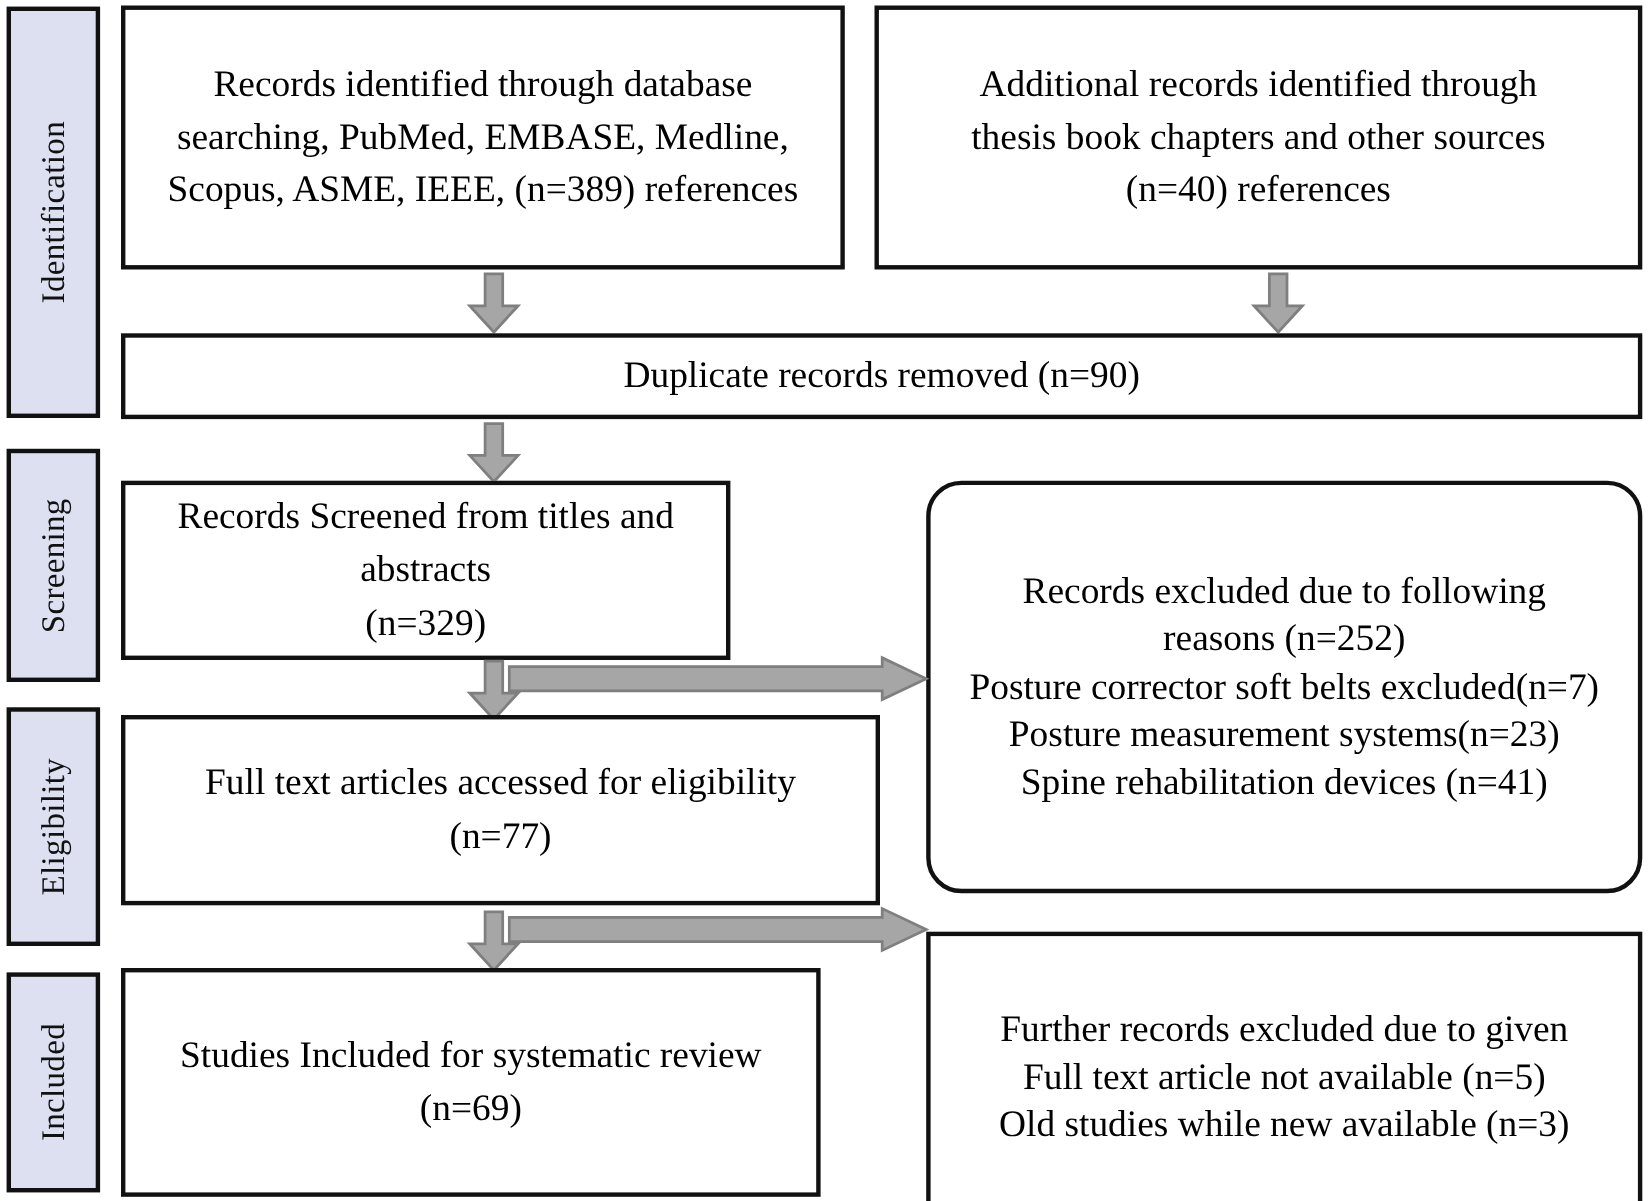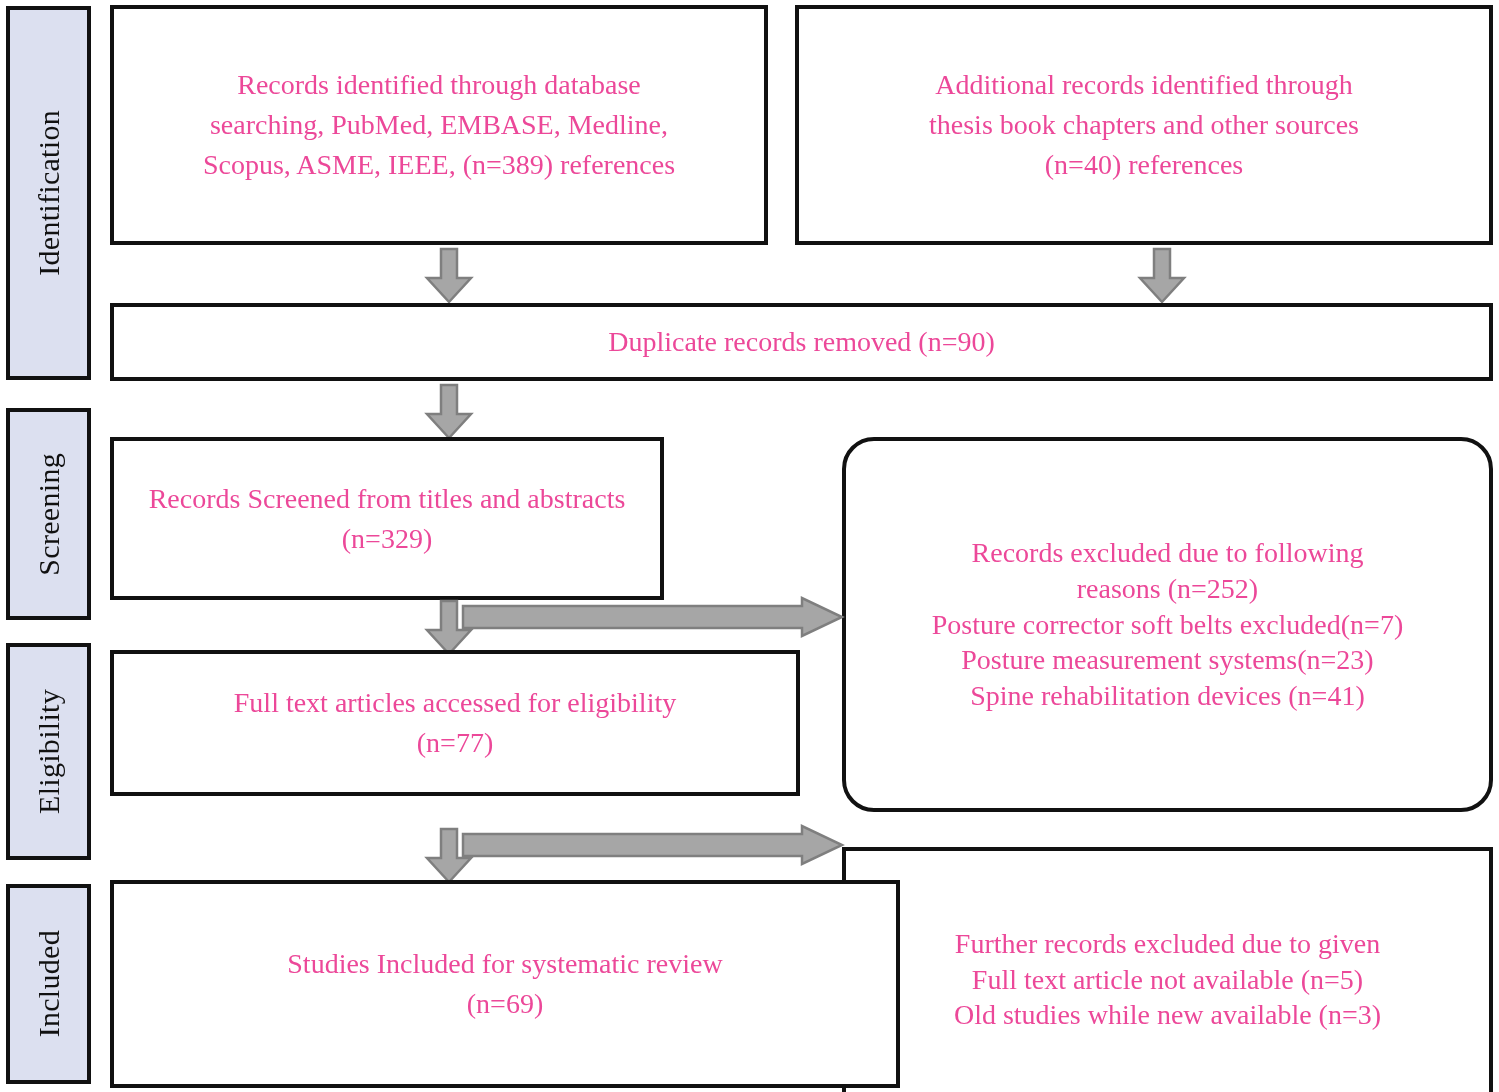--- a/index.html
+++ b/index.html
@@ -36,23 +36,23 @@
     position: absolute;
     background: #ffffff;
     border: 4px solid #111111;
     box-sizing: border-box;
     display: flex;
     align-items: center;
     justify-content: center;
     text-align: center;
   }
   .node-text {
-    font-size: 28px;
+    font-size: 34px;
     line-height: 1.42;
-    color: #ec4899;
+    color: #000000;
     padding: 0 14px;
   }
   .node-text.tight {
     line-height: 1.28;
   }
   .node-text .ln {
     display: block;
   }
   .arrow-down {
     position: absolute;
@@ -145,21 +145,21 @@
       <polygon points="16,1 32,1 32,30 46,30 24,54 2,30 16,30" fill="#a6a6a6" stroke="#7f7f7f" stroke-width="2.5" stroke-linejoin="miter"></polygon>
     </svg>
   </div>
 
   <div class="arrow-right" style="left:462px; top:597px; width:382px; height:40px;">
     <svg width="382" height="40" viewBox="0 0 382 40">
       <polygon points="1,9 340,9 340,1 380,20 340,39 340,31 1,31" fill="#a6a6a6" stroke="#7f7f7f" stroke-width="2.5" stroke-linejoin="miter"></polygon>
     </svg>
   </div>
 
-  <div class="node-box" style="left:110px; top:650px; width:690px; height:146px;">
+  <div class="node-box" style="left:110px; top:650px; width:690px; height:173px;">
     <div class="node-text">
       <span class="ln">Full text articles accessed for eligibility</span>
       <span class="ln">(n=77)</span>
     </div>
   </div>
 
   <div class="node-box" style="left:842px; top:823px; width:651px; height:265px;margin-top:24px;">
     <div class="node-text tight">
       <span class="ln">Further records excluded due to given</span>
       <span class="ln">Full text article not available (n=5)</span>
@@ -172,20 +172,20 @@
       <polygon points="16,1 32,1 32,30 46,30 24,54 2,30 16,30" fill="#a6a6a6" stroke="#7f7f7f" stroke-width="2.5" stroke-linejoin="miter"></polygon>
     </svg>
   </div>
 
   <div class="arrow-right" style="left:462px; top:825px; width:382px; height:40px;">
     <svg width="382" height="40" viewBox="0 0 382 40">
       <polygon points="1,9 340,9 340,1 380,20 340,39 340,31 1,31" fill="#a6a6a6" stroke="#7f7f7f" stroke-width="2.5" stroke-linejoin="miter"></polygon>
     </svg>
   </div>
 
-  <div class="node-box" style="left:110px; top:880px; width:790px; height:208px;">
+  <div class="node-box" style="left:110px; top:880px; width:636px; height:208px;">
     <div class="node-text">
       <span class="ln">Studies Included for systematic review</span>
       <span class="ln">(n=69)</span>
     </div>
   </div>
 
 </div>
 
 </body></html>

